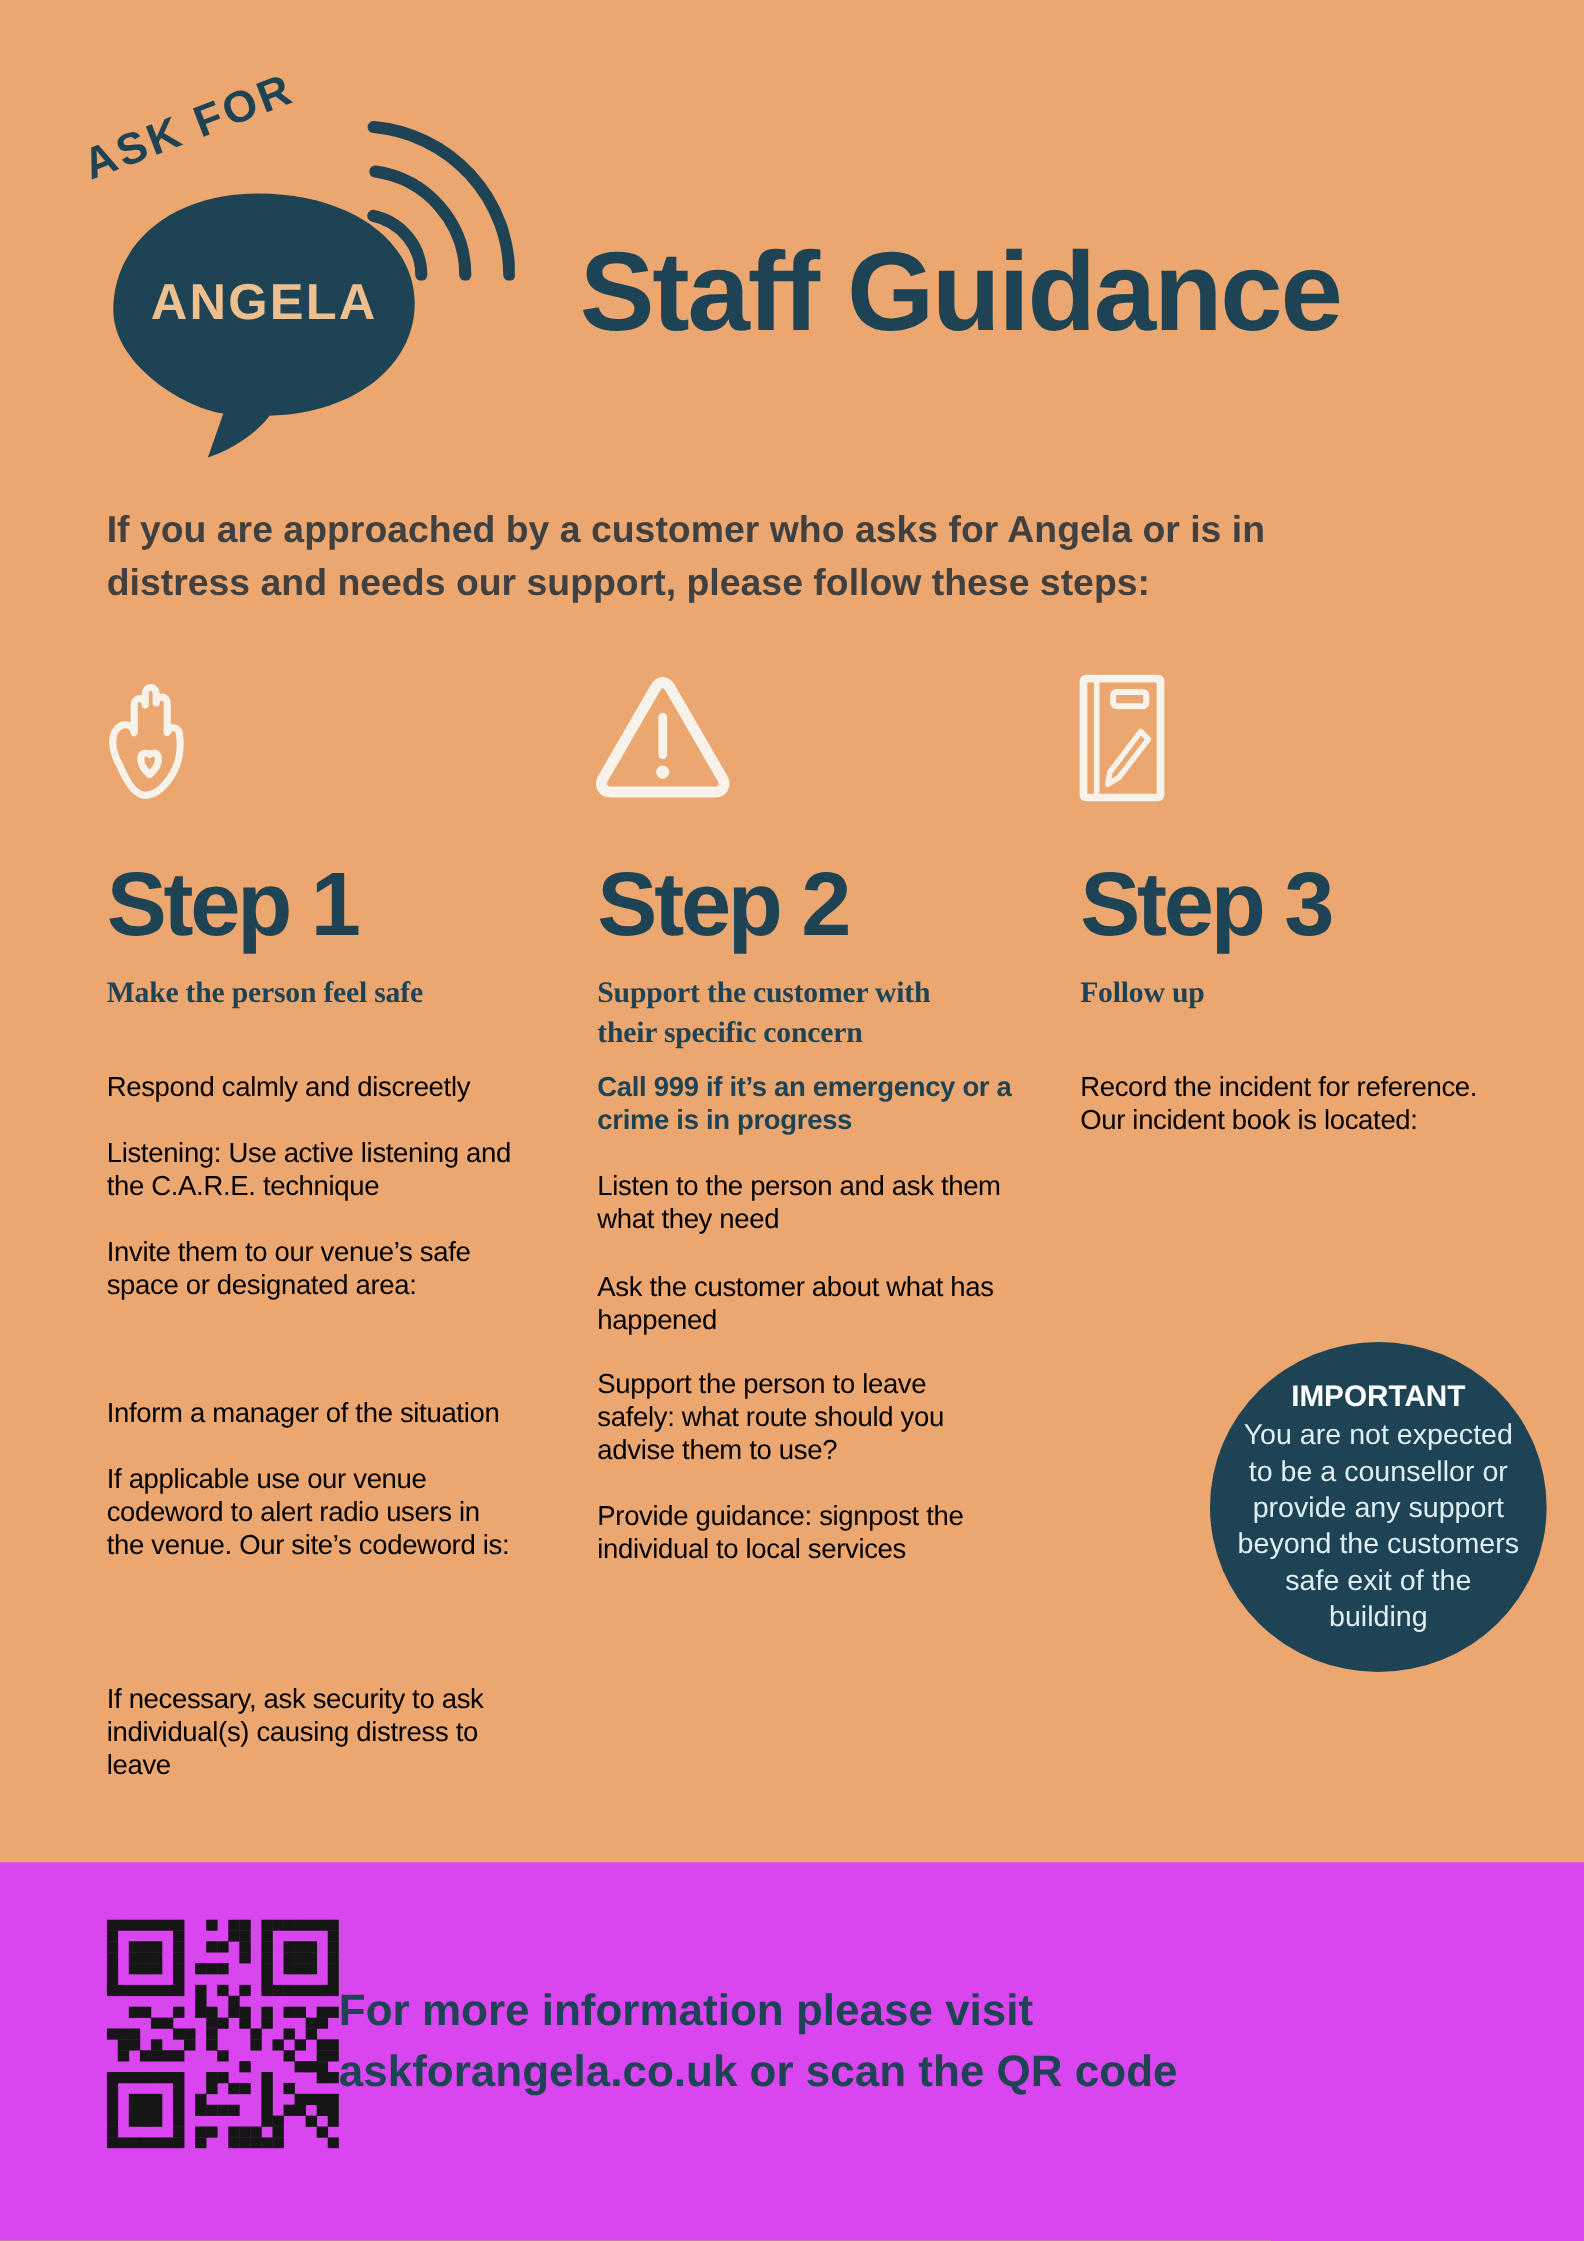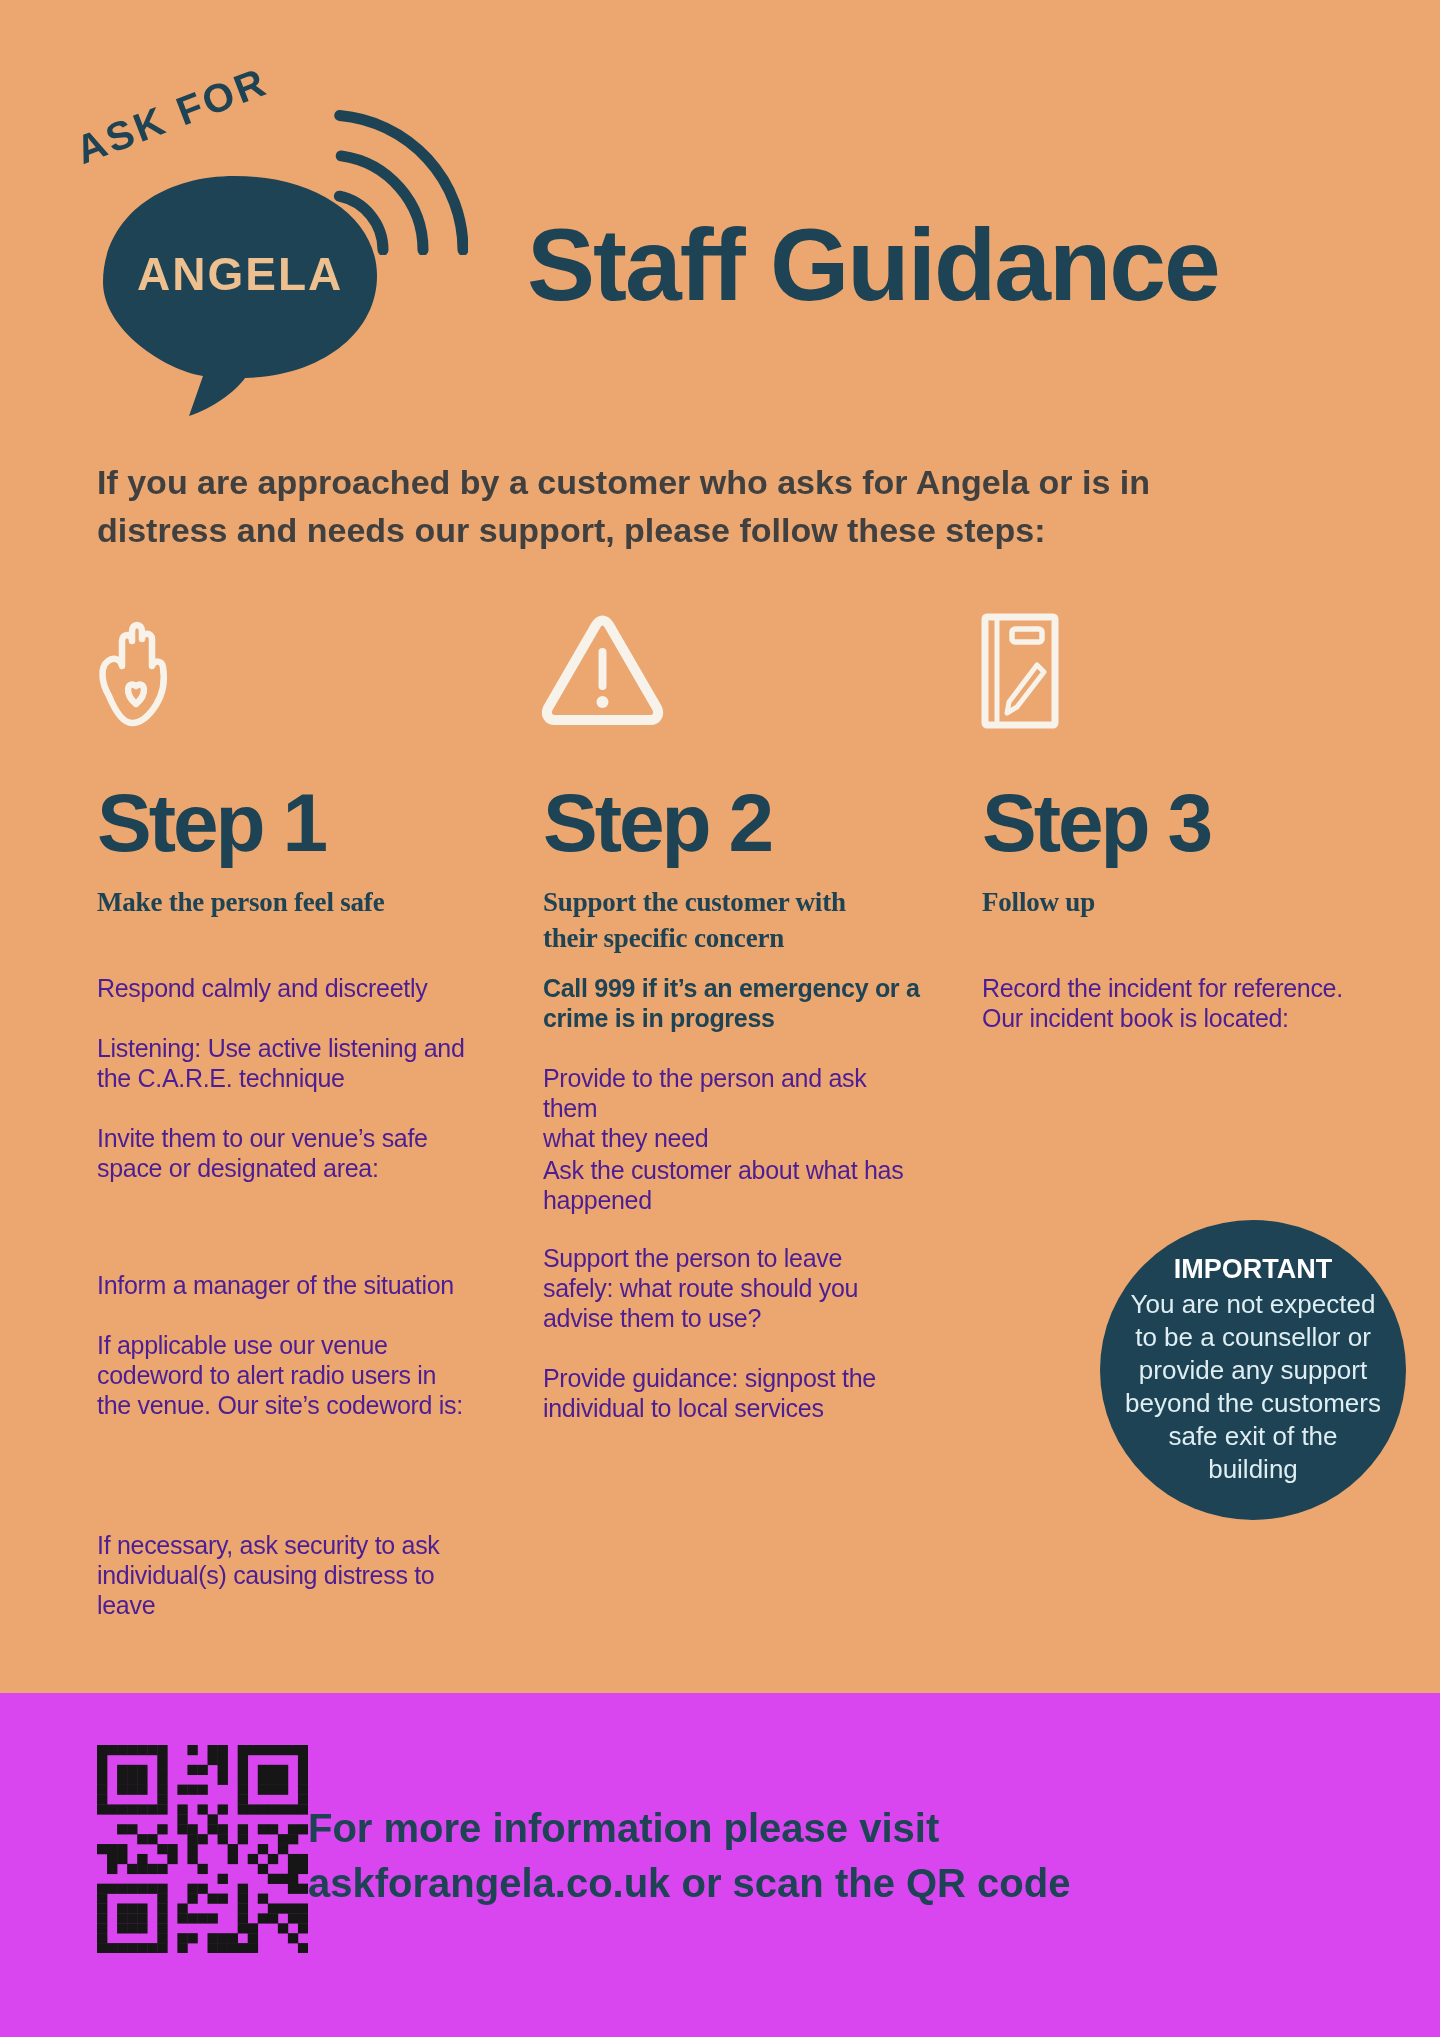--- a/index.html
+++ b/index.html
@@ -45,21 +45,21 @@
     color:#1d4355;
   }
   .step-sub{
     position:absolute; left:0; margin:0; top:104px;
     font-size:27px; line-height:36px; font-weight:bold; letter-spacing:-0.2px;
     color:#1d4355; white-space:pre-line;font-family:Liberation Serif, serif;
   }
   .item{
     position:absolute; left:0; margin:0; max-width:382px;
     font-size:25px; line-height:30px; letter-spacing:-0.3px;
-    color:#4c1d95; white-space:pre-line;
+    color:#000000; white-space:pre-line;
   }
   .item.strong{font-weight:bold; color:#1d4355;}
   
   .important{
     position:absolute; left:1100px; top:1220px; width:306px; height:300px;
     border-radius:50%; background:#1d4355;
     display:flex; flex-direction:column; align-items:center; justify-content:center;
     text-align:center;
   }
   .imp-title{font-size:27px; font-weight:bold; color:#ffffff; margin-bottom:3px;}
@@ -138,21 +138,21 @@
 individual(s) causing distress to
 leave</p>
   </section>
 
   <section class="col col-2">
     <h2 class="step-title">Step 2</h2>
     <h3 class="step-sub">Support the customer with
 their specific concern</h3>
     <p class="item strong" style="top:193px">Call 999 if it’s an emergency or a
 crime is in progress</p>
-    <p class="item" style="top:283px">Provide to the person and ask them
+    <p class="item" style="top:283px">Listen to the person and ask them
 what they need</p>
     <p class="item" style="top:463px">Support the person to leave
 safely: what route should you
 advise them to use?</p>
     <p class="item" style="top:375px">Ask the customer about what has
 happened</p>
     <p class="item" style="top:583px">Provide guidance: signpost the
 individual to local services</p>
   </section>
 

